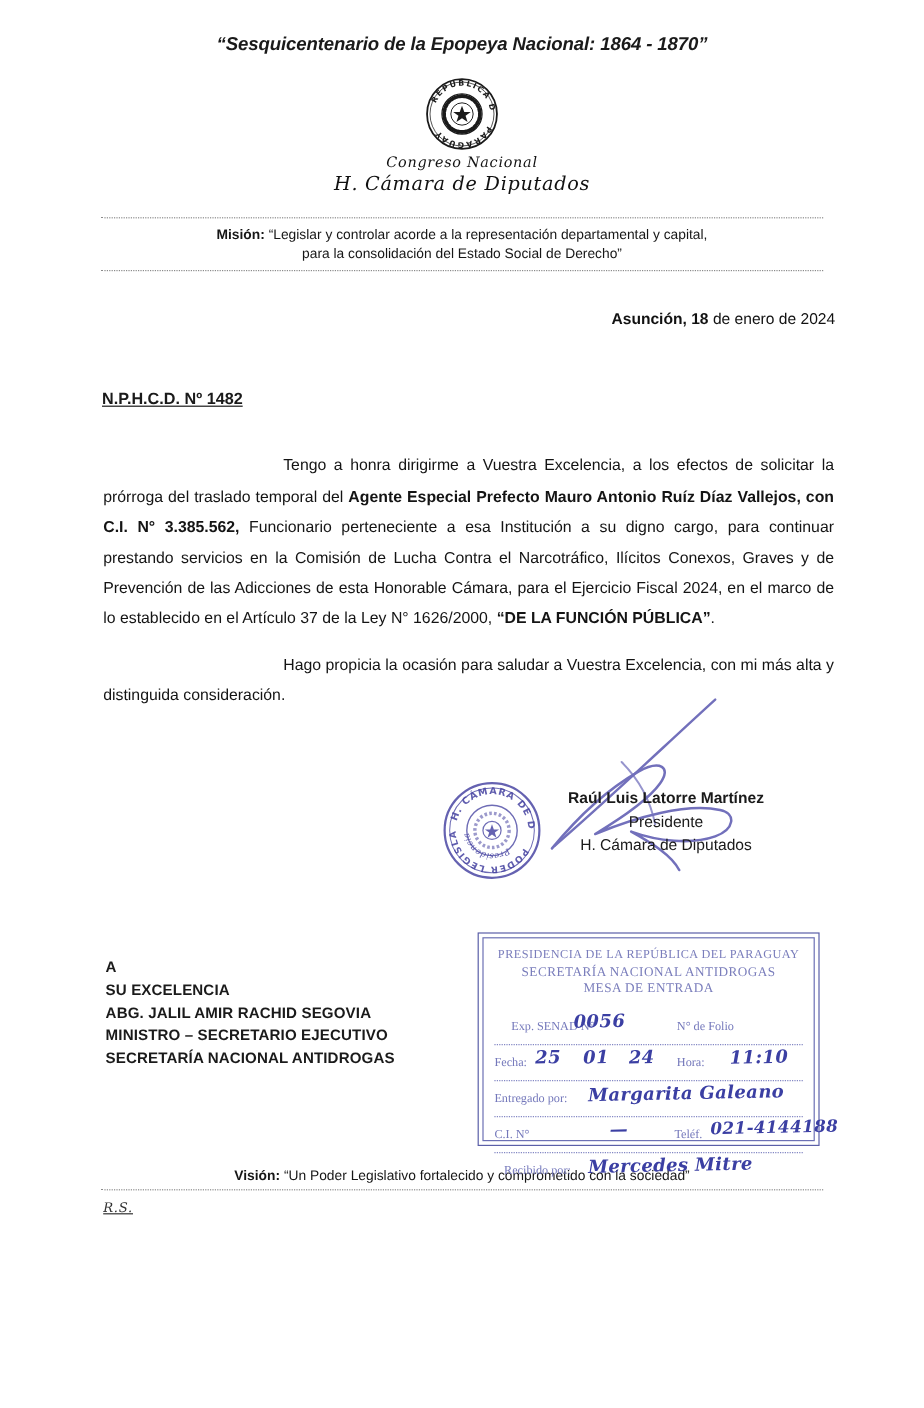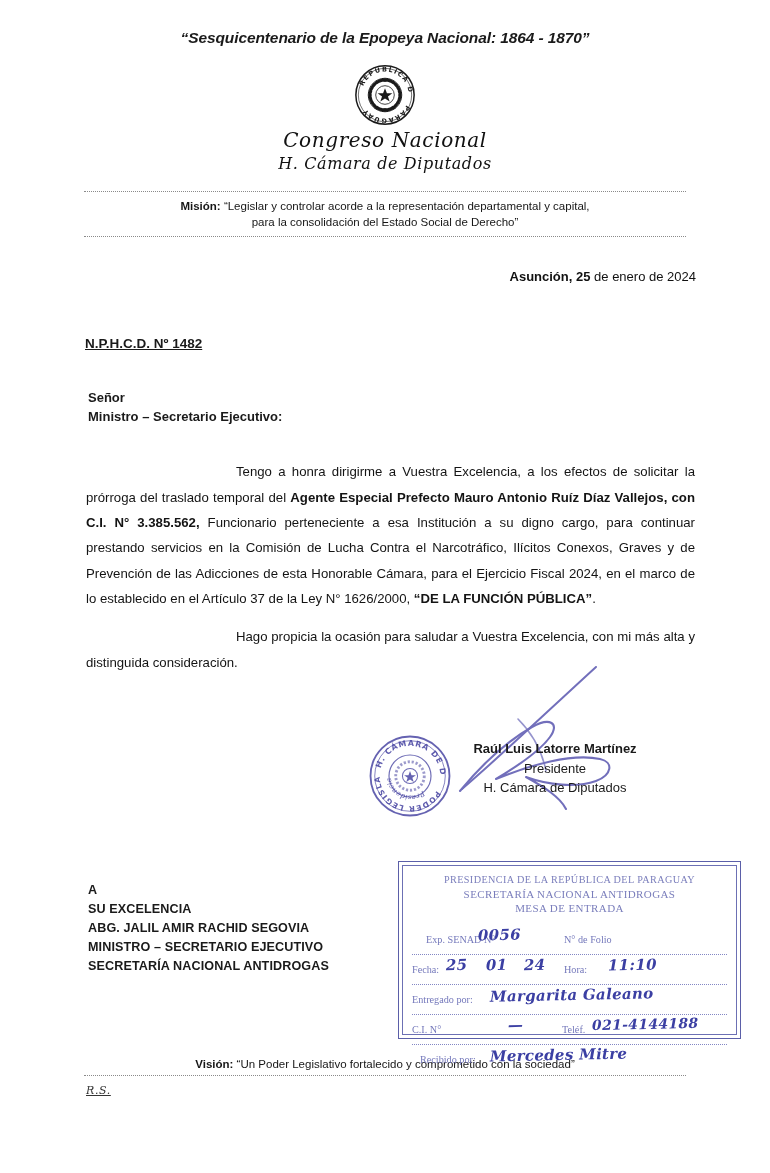--- a/index.html
+++ b/index.html
@@ -63,21 +63,21 @@
   .crest { display: block; }
 
   .script-head {
     text-align: center;
     margin-top: 2px;
     font-family: "DejaVu Serif", serif;
     font-style: italic;
     color: #111;
     line-height: 1.28;
   }
-  .script-head .l1 { font-size: 20px; letter-spacing: .6px; }
+  .script-head .l1 { font-size: 12px; letter-spacing: .6px; }
   .script-head .l2 { font-size: 16px; letter-spacing: .6px; }
 
   
   .rule-dotted {
     border: 0;
     border-top: 1.5px dotted #8a8a8a;
     margin: 0;
   }
   .mission-block { margin: 0 84px; }
   .mission-top { margin-top: 17px; }
@@ -173,21 +173,21 @@
     top: 28px;
     font-size: 12.6px;
     font-weight: bold;
     line-height: 1.5;
     letter-spacing: .1px;
   }
   .stamp {
     position: absolute;
     left: 398px;
     top: 8px;
-    width: 343px;
+    width: 285px;
     height: 178px;
     border: 1.5px solid #5b5fa8;
     box-sizing: border-box;
     color: #4a4fa0;
     z-index: 3;
     background: rgba(255,255,255,.35);
   }
   .stamp-inner {
     position: absolute;
     inset: 3px;
@@ -291,31 +291,27 @@
       <hr class="rule-dotted">
       <div class="mission-text">
         <b>Misión:</b>
         <span>“Legislar y controlar acorde a la representación departamental y capital,</span><br>
         <span>para la consolidación del Estado Social de Derecho”</span>
       </div>
       <hr class="rule-dotted">
     </div>
 
     <div class="date-line">
-      <b>Asunción, 25</b><span> de enero de 2024</span>
+      <b>Asunción, 18</b><span> de enero de 2024</span>
     </div>
 
     <div>
       <div class="ref">N.P.H.C.D. Nº 1482</div>
     </div>
 
-    <div class="addressee">
-      <div>Señor</div>
-      <div>Ministro – Secretario Ejecutivo:</div>
-    </div>
 
     <div class="body-text">
       <p>
         <span class="indent"></span><span>Tengo a honra dirigirme a Vuestra Excelencia, a los efectos de solicitar la prórroga del traslado temporal del </span><b>Agente Especial Prefecto Mauro Antonio Ruíz Díaz Vallejos, con C.I. N° 3.385.562,</b><span> Funcionario perteneciente a esa Institución a su digno cargo, para continuar prestando servicios en la Comisión de Lucha Contra el Narcotráfico, Ilícitos Conexos, Graves y de Prevención de las Adicciones de esta Honorable Cámara, para el Ejercicio Fiscal 2024, en el marco de lo establecido en el Artículo 37 de la Ley N° 1626/2000, </span><b>“DE LA FUNCIÓN PÚBLICA”</b><span>.</span>
       </p>
       <p>
         <span class="indent"></span><span>Hago propicia la ocasión para saludar a Vuestra Excelencia, con mi más alta y distinguida consideración.</span>
       </p>
     </div>
 

